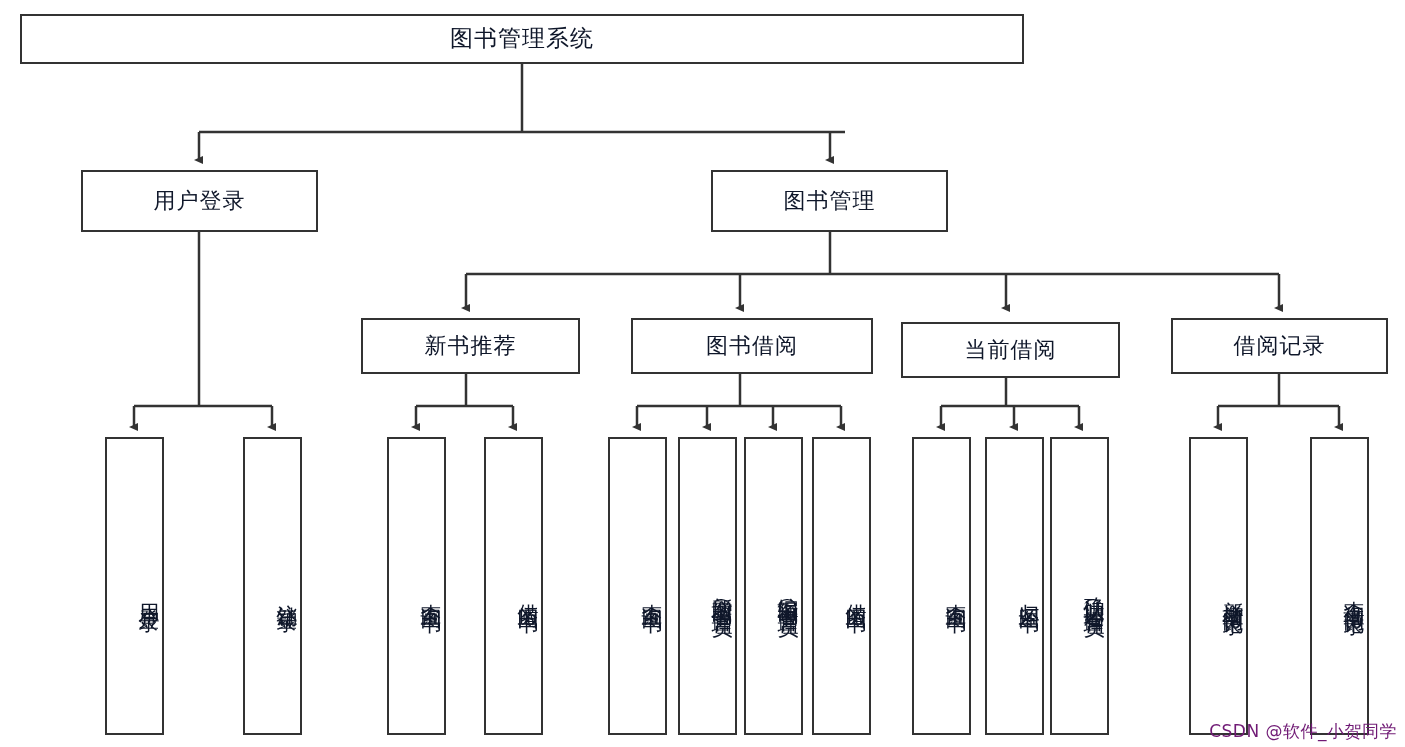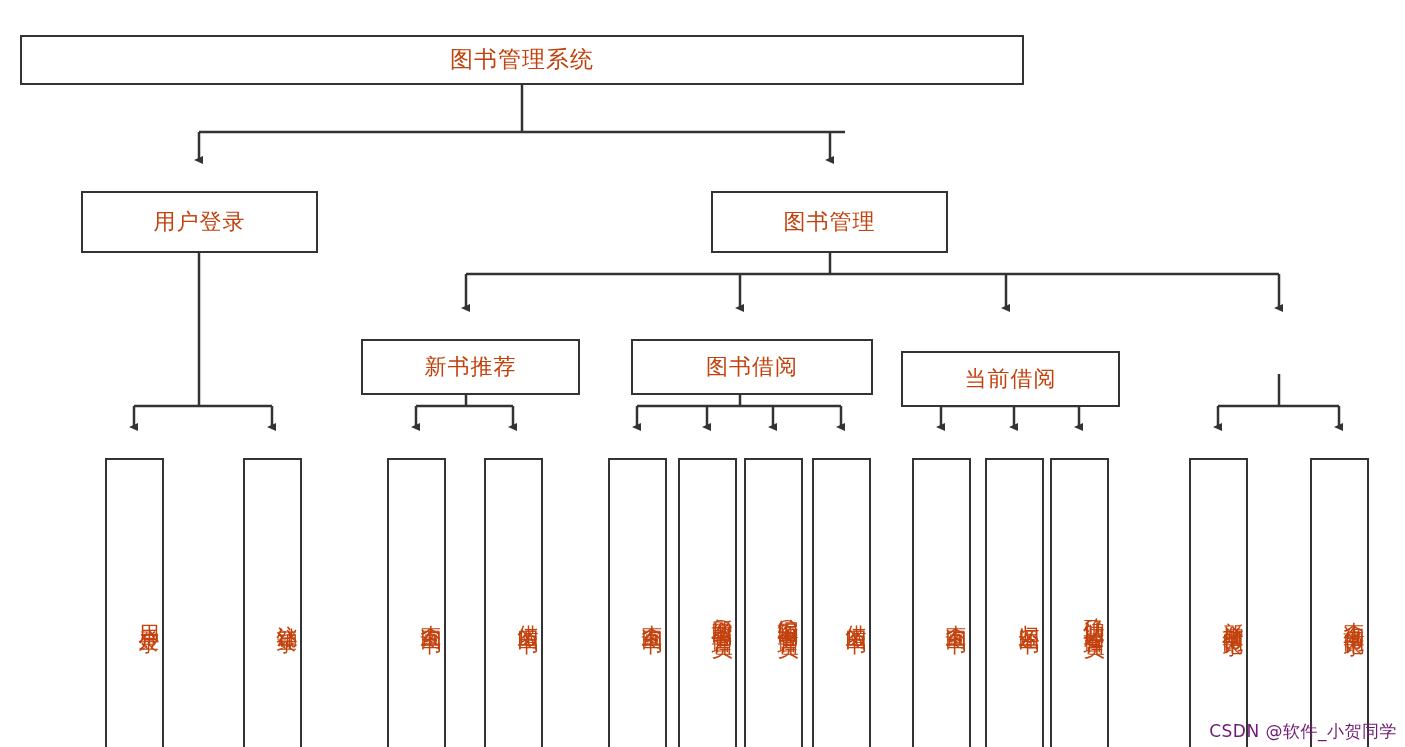--- a/index.html
+++ b/index.html
@@ -26,22 +26,21 @@
     pointer-events: none;
   }
   .node {
     position: absolute;
     box-sizing: border-box;
     border: 2px solid #333333;
     background: #ffffff;
     display: flex;
     align-items: center;
     justify-content: center;
-    color: #c2410c;
-    margin-top: 21px;
+    color: #0f172a;
   }
   .node.horiz {
     font-size: 22px;
     letter-spacing: 1px;
     line-height: 1.2;
   }
   .node.vert {
     writing-mode: vertical-rl;
     text-orientation: upright;
     font-size: 21px;
@@ -120,21 +119,22 @@
     </g>
   </svg>
 
   <div class="node horiz root" style="left: 20px; top: 14px; width: 1004px; height: 50px;">图书管理系统</div>
 
   <div class="node horiz" style="left: 81px; top: 170px; width: 237px; height: 62px;">用户登录</div>
   <div class="node horiz" style="left: 711px; top: 170px; width: 237px; height: 62px;">图书管理</div>
 
   <div class="node horiz" style="left: 361px; top: 318px; width: 219px; height: 56px;">新书推荐</div>
   <div class="node horiz" style="left: 631px; top: 318px; width: 242px; height: 56px;">图书借阅</div>
-  <div class="node horiz" style="left: 901px; top: 330px; width: 219px; height: 56px;">当前借阅</div>
+  <div class="node horiz" style="left: 901px; top: 322px; width: 219px; height: 56px;">当前借阅</div>
+  <div class="node horiz" style="left: 1171px; top: 318px; width: 217px; height: 56px;">借阅记录</div>
 
   <div class="node vert" style="left: 105px; top: 437px; width: 59px; height: 298px;">用户登录</div>
   <div class="node vert" style="left: 243px; top: 437px; width: 59px; height: 298px;">注销登录</div>
   <div class="node vert" style="left: 387px; top: 437px; width: 59px; height: 298px;">查询图书</div>
   <div class="node vert" style="left: 484px; top: 437px; width: 59px; height: 298px;">借阅图书</div>
   <div class="node vert" style="left: 608px; top: 437px; width: 59px; height: 298px;">查询图书</div>
   <div class="node vert" style="left: 678px; top: 437px; width: 59px; height: 298px;">新增图书（管理员）</div>
   <div class="node vert" style="left: 744px; top: 437px; width: 59px; height: 298px;">编辑图书（管理员）</div>
   <div class="node vert" style="left: 812px; top: 437px; width: 59px; height: 298px;">借阅图书</div>
   <div class="node vert" style="left: 912px; top: 437px; width: 59px; height: 298px;">查询图书</div>

